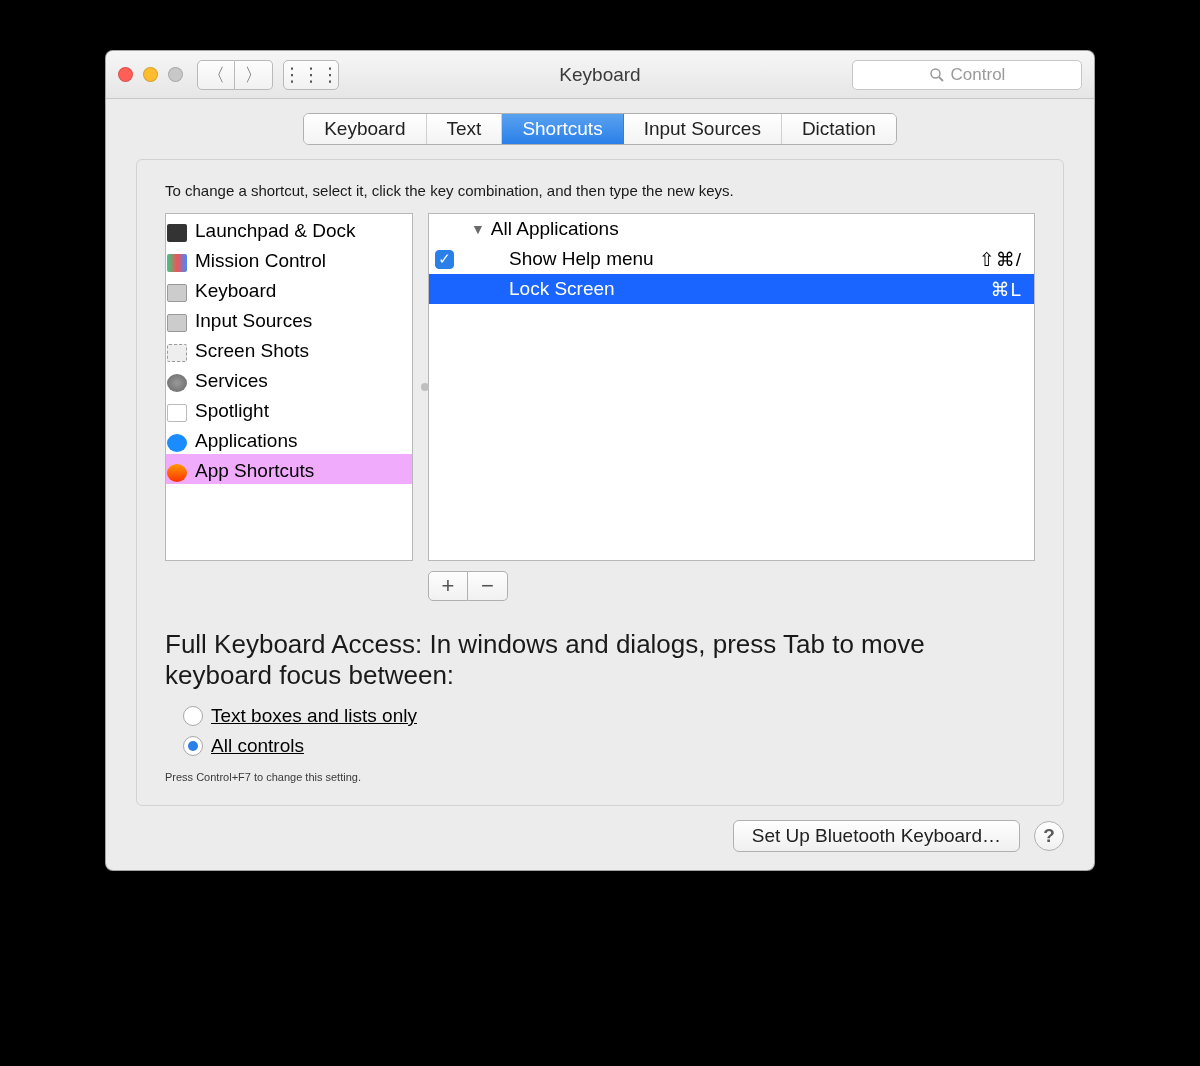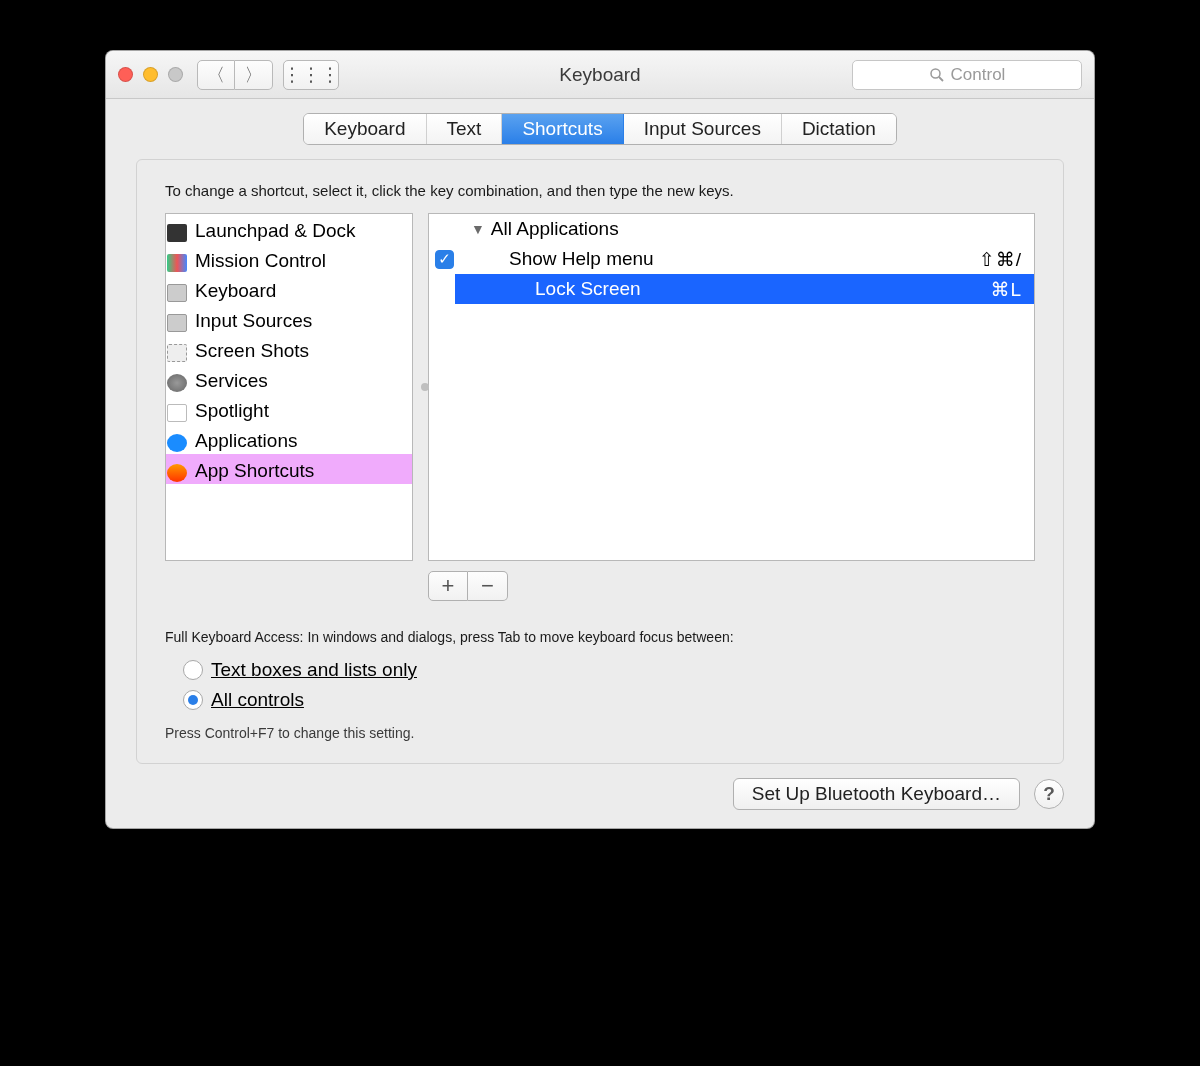--- a/index.html
+++ b/index.html
@@ -118,43 +118,43 @@
     display:flex; align-items:center; padding: 0 12px 0 6px;
     height:30px; font-size:19px;
   }
   .item-row .cb {
     width:19px; height:19px; border-radius:4px; border:1px solid #b0b0b0;
     margin-right: 55px; display:flex;align-items:center;justify-content:center;
     color:#fff; font-size:15px;
   }
   .item-row .cb.checked{ background:#2a7fe8; border-color:#2a7fe8; }
   .item-row .key { margin-left:auto; font-size:19px; letter-spacing:1px; }
-  .item-row.selected { background:#1a65ff; color:#fff;margin-left:26px; }
+  .item-row.selected { background:#1a65ff; color:#fff; }
   .item-row.selected .cb{ background:transparent; border-color:transparent; }
   .item-row.selected .cb.checked::after{content:""}
   .item-row.selected .cb{ visibility:hidden }
   .addremove { display:flex; margin-top:10px; margin-left:263px; }
   .arbtn {
     width:40px; height:30px; border:1px solid #b0b0b0;
     background: linear-gradient(#fdfdfd,#f1f1f1);
     display:flex;align-items:center;justify-content:center;
     font-size:22px; color:#555;
   }
   .arbtn:first-child{border-radius:5px 0 0 5px}
   .arbtn:last-child{border-radius:0 5px 5px 0; border-left:none}
-  .fka { margin-top:28px; font-size:14px; color:#1a1a1a; }
+  .fka { margin-top:28px; font-size:26px; color:#1a1a1a; }
   .radios { margin-top:10px; margin-left:18px; }
   .radio-row { display:flex; align-items:center; gap:8px; font-size:19px; height:30px;text-decoration:underline; }
   .radio {
     width:20px; height:20px; border-radius:50%;
     border:1px solid #a8a8a8; background:#fff;
     display:flex;align-items:center;justify-content:center;
   }
   .radio.sel::after{content:""; width:10px;height:10px;border-radius:50%;background:#2a7fe8}
-  .hint { margin-top:10px; font-size:14px; color:#3a3a3a; }
+  .hint { margin-top:10px; font-size:11px; color:#3a3a3a; }
   .footer {
     display:flex; align-items:center; justify-content:flex-end;
     gap:14px; padding: 14px 30px 0 30px;
   }
   .btbtn {
     padding: 4px 18px; font-size:19px;
     background: linear-gradient(#ffffff,#f0f0f0);
     border:1px solid #b0b0b0; border-radius:6px; color:#222;
   }
   .helpbtn {

